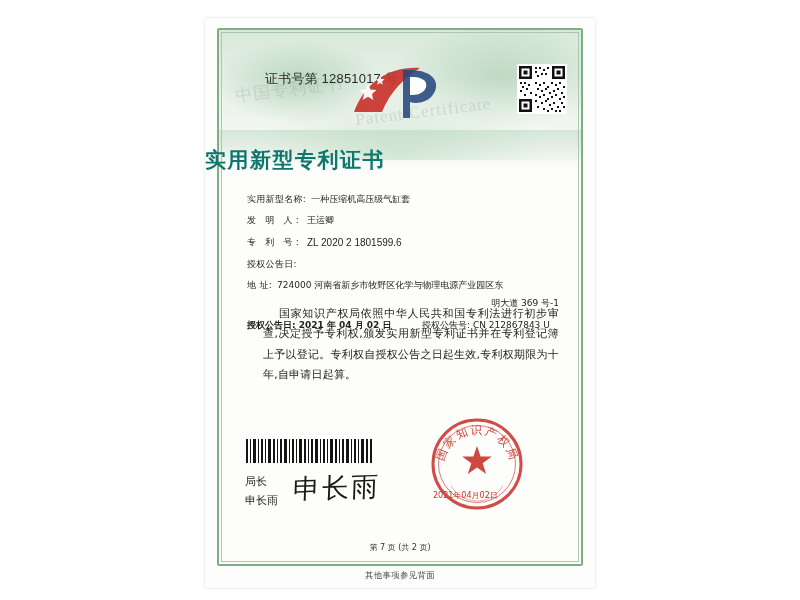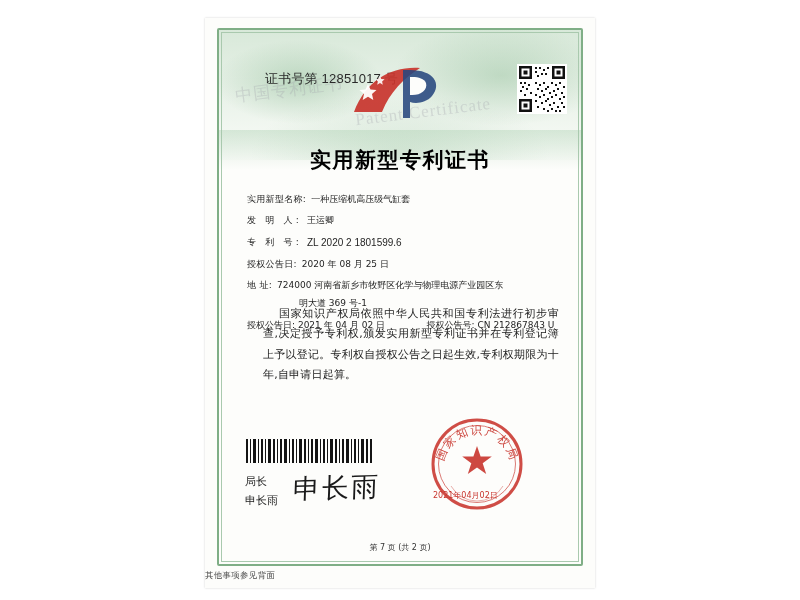--- a/index.html
+++ b/index.html
@@ -110,24 +110,23 @@
     top: 46px;
     width: 50px;
     height: 50px;
     background: #ffffff;
   }
   .title {
     position: absolute;
     left: 0;
     right: 0;
     top: 128px;
-    text-align: center;
     font-size: 21px;
     font-weight: bold;
-    color: #000000;
+    color: #0f766e;
     letter-spacing: 1.5px;
     font-family: "DejaVu Sans", sans-serif;
   }
   
   .fields {
     position: absolute;
     left: 42px;
     right: 36px;
     top: 176px;
   }
@@ -147,29 +146,30 @@
   .row .lbl.spread3 { letter-spacing: 3.2px; }
   .row .val {
     margin-left: 5px;
     flex: 1 1 auto;
   }
   .row .val.mono { font-family: Liberation Sans, sans-serif; font-size: 10px; }
   .addr-cont {
     font-size: 9px;
     color: #1e1e1e;
     margin: -4px 0 9px 52px;
+    text-align: right;
   }
   .two-col {
     display: flex;
     font-size: 9px;
     color: #1e1e1e;
     margin-bottom: 10px;
   }
-  .two-col .c1 { width: 175px; }
-  .two-col .c2 { flex: 1; text-align: center; }
+  .two-col .c1 { width: 175px; font-weight: bold; }
+  .two-col .c2 { flex: 1; }
   
   .para {
     position: absolute;
     left: 42px;
     right: 36px;
     font-size: 11px;
     line-height: 1.85;
     color: #222;
     text-align: justify;
     text-indent: 16px;
@@ -229,21 +229,21 @@
     top: 524px;
     text-align: center;
     font-size: 8px;
     color: #333;
   }
   .backnote {
     position: absolute;
     left: 0;
     right: 0;
     top: 552px;
-    text-align: left;
+    text-align: center;
     font-size: 8.4px;
     color: #4a4a4a;
     letter-spacing: 0.4px;
   }
 </style>
 </head>
 <body>
 
 <div id="page">
 
@@ -350,21 +350,20 @@
       <div class="row">
         <span class="lbl spread3">发 明 人:</span>
         <span class="val">王运卿</span>
       </div>
       <div class="row">
         <span class="lbl spread3">专 利 号:</span>
         <span class="val mono">ZL 2020 2 1801599.6</span>
       </div>
       <div class="row">
         <span class="lbl">授权公告日:</span>
-        <span class="val">2020 年 08 月 25 日</span>
       </div>
       <div class="row">
         <span class="lbl">地      址:</span>
         <span class="val">724000 河南省新乡市牧野区化学与物理电源产业园区东</span>
       </div>
       <div class="addr-cont">明大道 369 号-1</div>
       <div class="two-col">
         <div class="c1">
           <span>授权公告日:</span>
           <span>2021 年 04 月 02 日</span>

